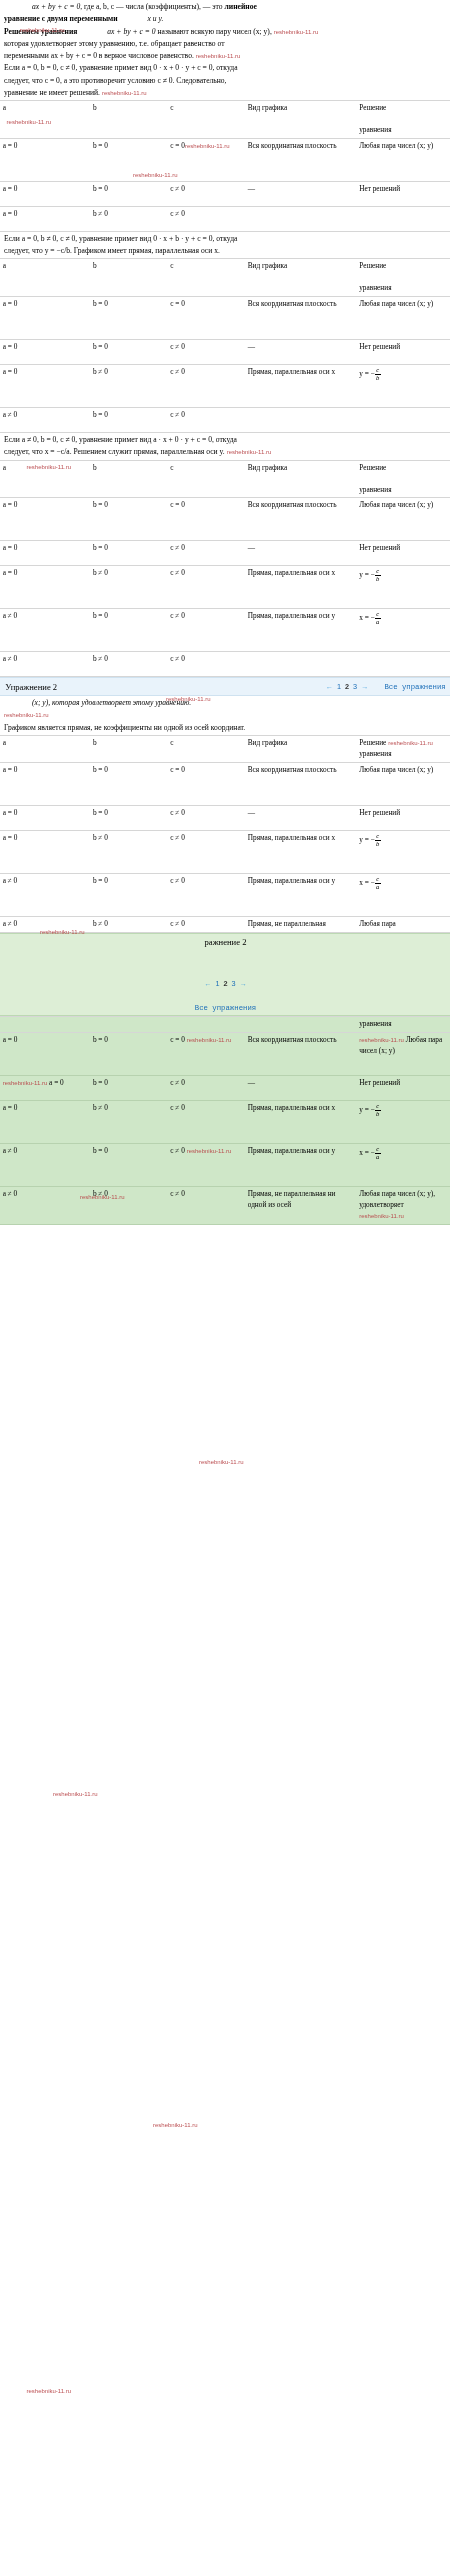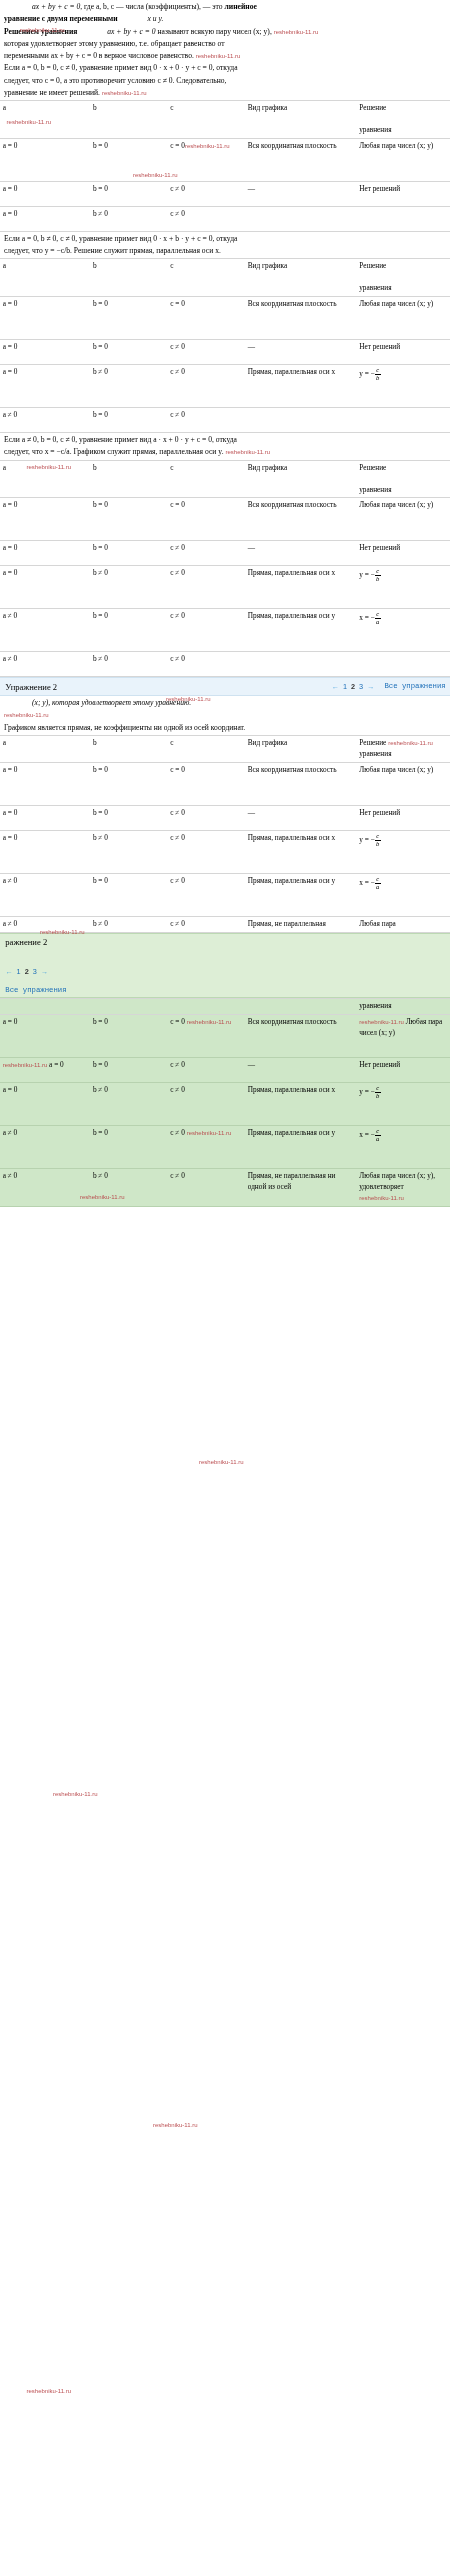--- a/index.html
+++ b/index.html
@@ -73,23 +73,23 @@
   .wm.abs {
     position: absolute;
     z-index: 5;
     pointer-events: none;
   }
   .navbar {
     background: #e9f3fb;
     border-top: 0.7px solid #cfe2f0;
     border-bottom: 0.7px solid #cfe2f0;
     display: flex;
-    align-items: flex-start;
+    align-items: center;
     padding: 3.3px 5.3px;
-    gap: 10px;
+    gap: 16px;
   }
   .navbar .title {
     font-size: 8.6px;
     font-family: "Liberation Serif", serif;
     flex: 0 0 auto;
   }
   .navspacer { flex: 1 1 auto; }
   .pager {
     display: flex;
     align-items: center;
@@ -183,21 +183,21 @@
         <td>c ≠ 0</td>
         <td></td>
         <td></td>
       </tr>
     </tbody>
   </table>
 
   <div class="sec">
     <div class="para">Если a = 0, b ≠ 0, c ≠ 0, уравнение примет вид 0 · x + b · y + c = 0, откуда</div>
     <div class="para">
-      <span>следует, что y = −c/b. Решение служит прямая, параллельная оси x.</span>
+      <span>следует, что y = −c/b. Графиком имеет прямая, параллельная оси x.</span>
     </div>
   </div>
 
   <table class="t">
     <thead>
       <tr>
         <th class="col-a">a</th>
         <th class="col-b">b</th>
         <th class="col-c">c</th>
         <th class="col-d">Вид графика</th>
@@ -237,21 +237,21 @@
         <td>c ≠ 0</td>
         <td></td>
         <td></td>
       </tr>
     </tbody>
   </table>
 
   <div class="sec">
     <div class="para">Если a ≠ 0, b = 0, c ≠ 0, уравнение примет вид a · x + 0 · y + c = 0, откуда</div>
     <div class="para">
-      <span>следует, что x = −c/a. Графиком служит прямая, параллельная оси y.</span>
+      <span>следует, что x = −c/a. Решением служит прямая, параллельная оси y.</span>
       <span class="wm">reshebniku-11.ru</span>
     </div>
   </div>
 
   <table class="t">
     <thead>
       <tr>
         <th class="col-a">a</th>
         <th class="col-b">b</th>
         <th class="col-c">c</th>

